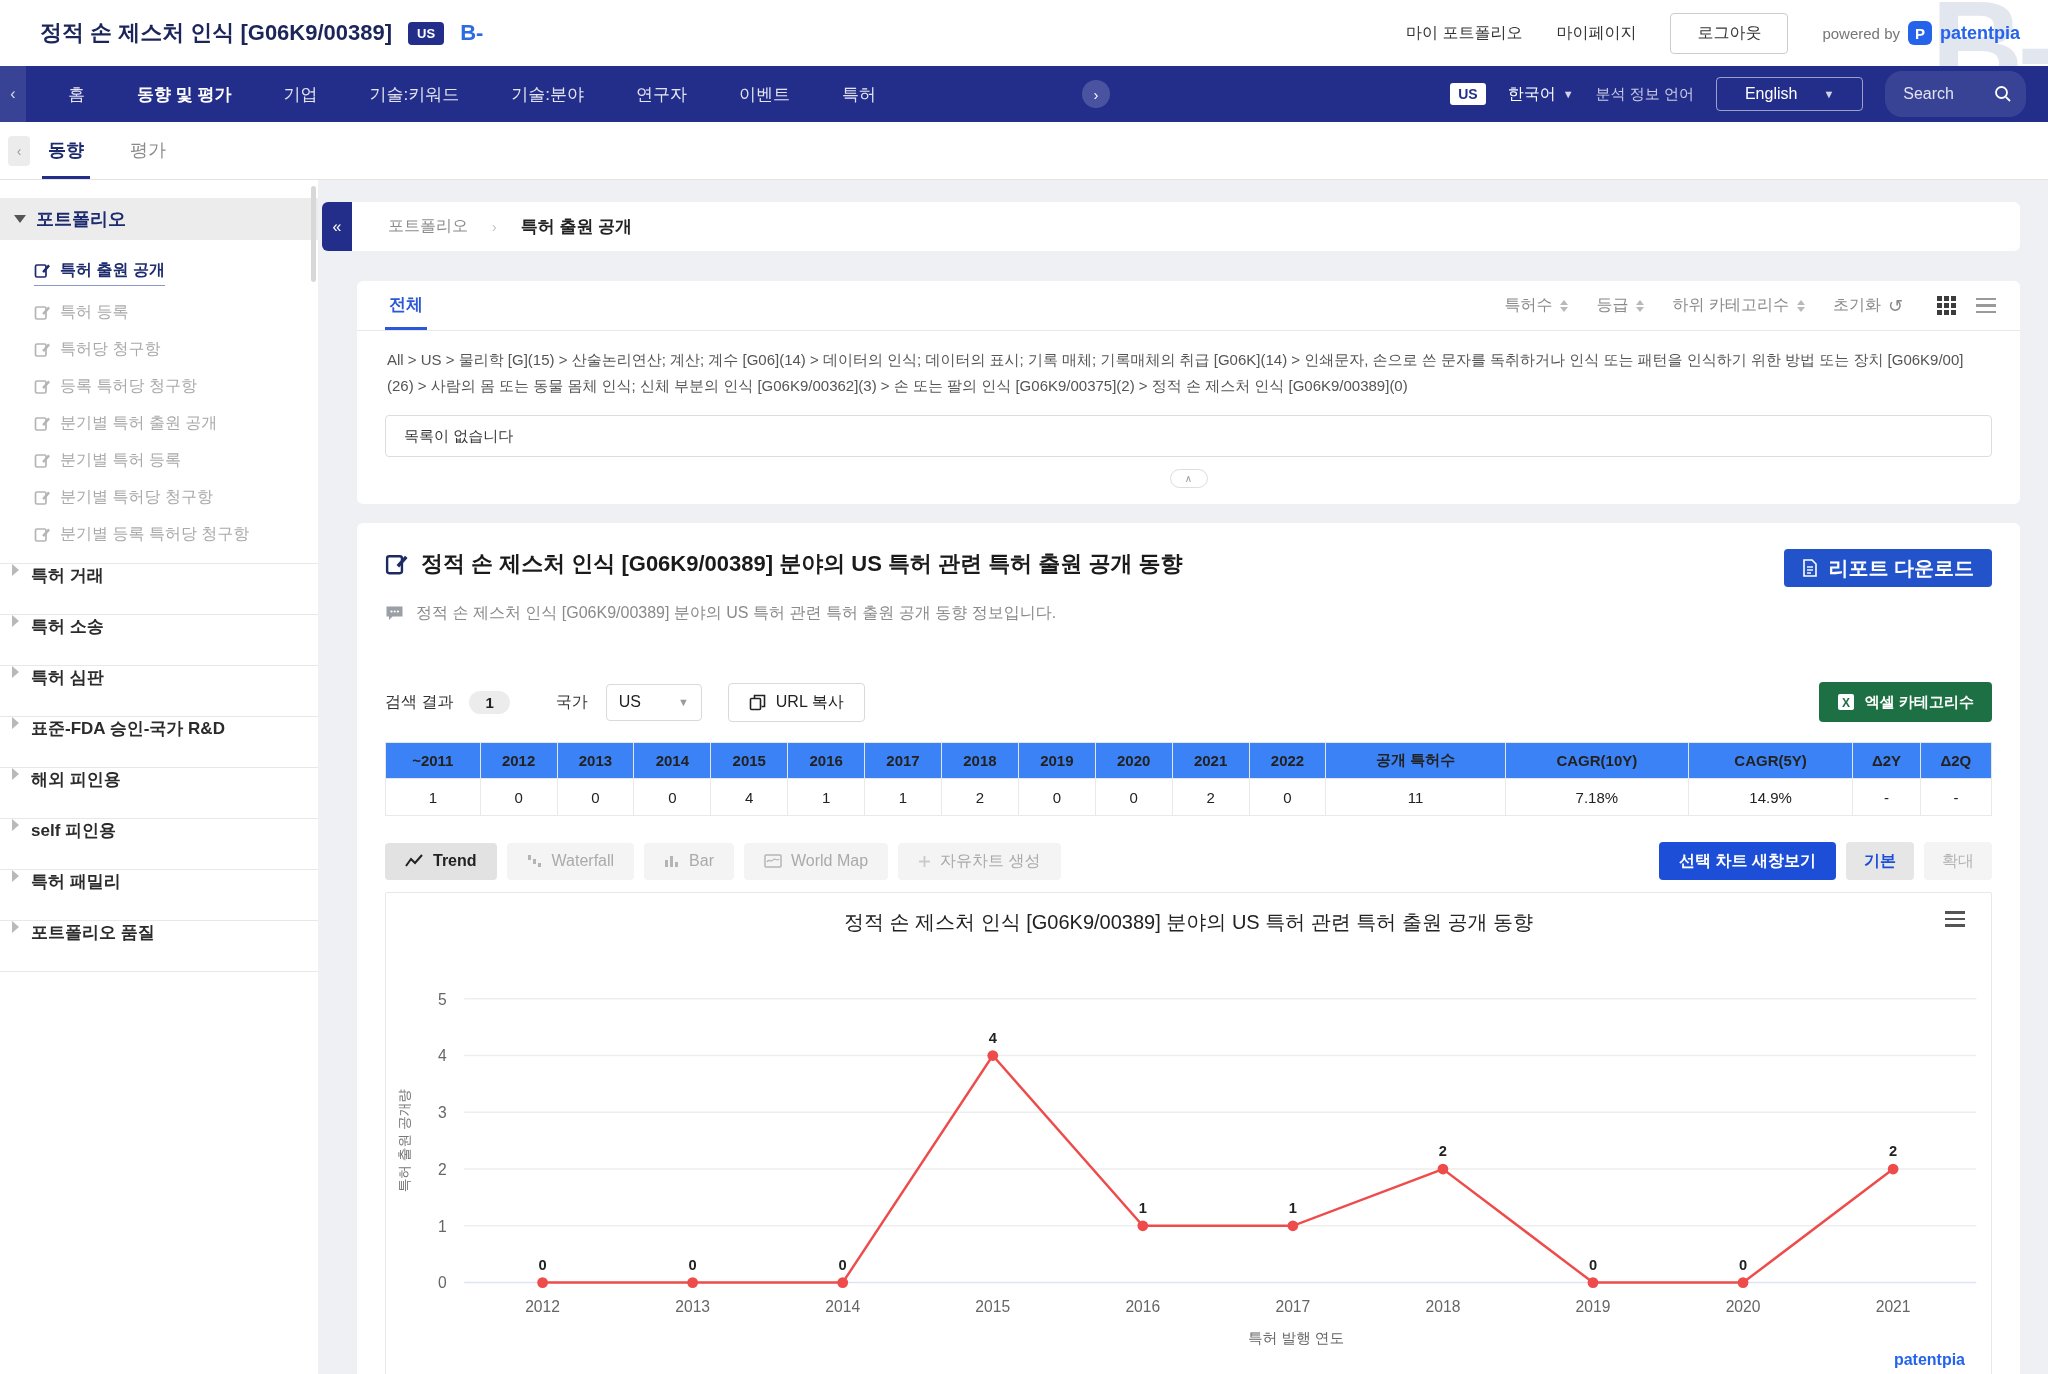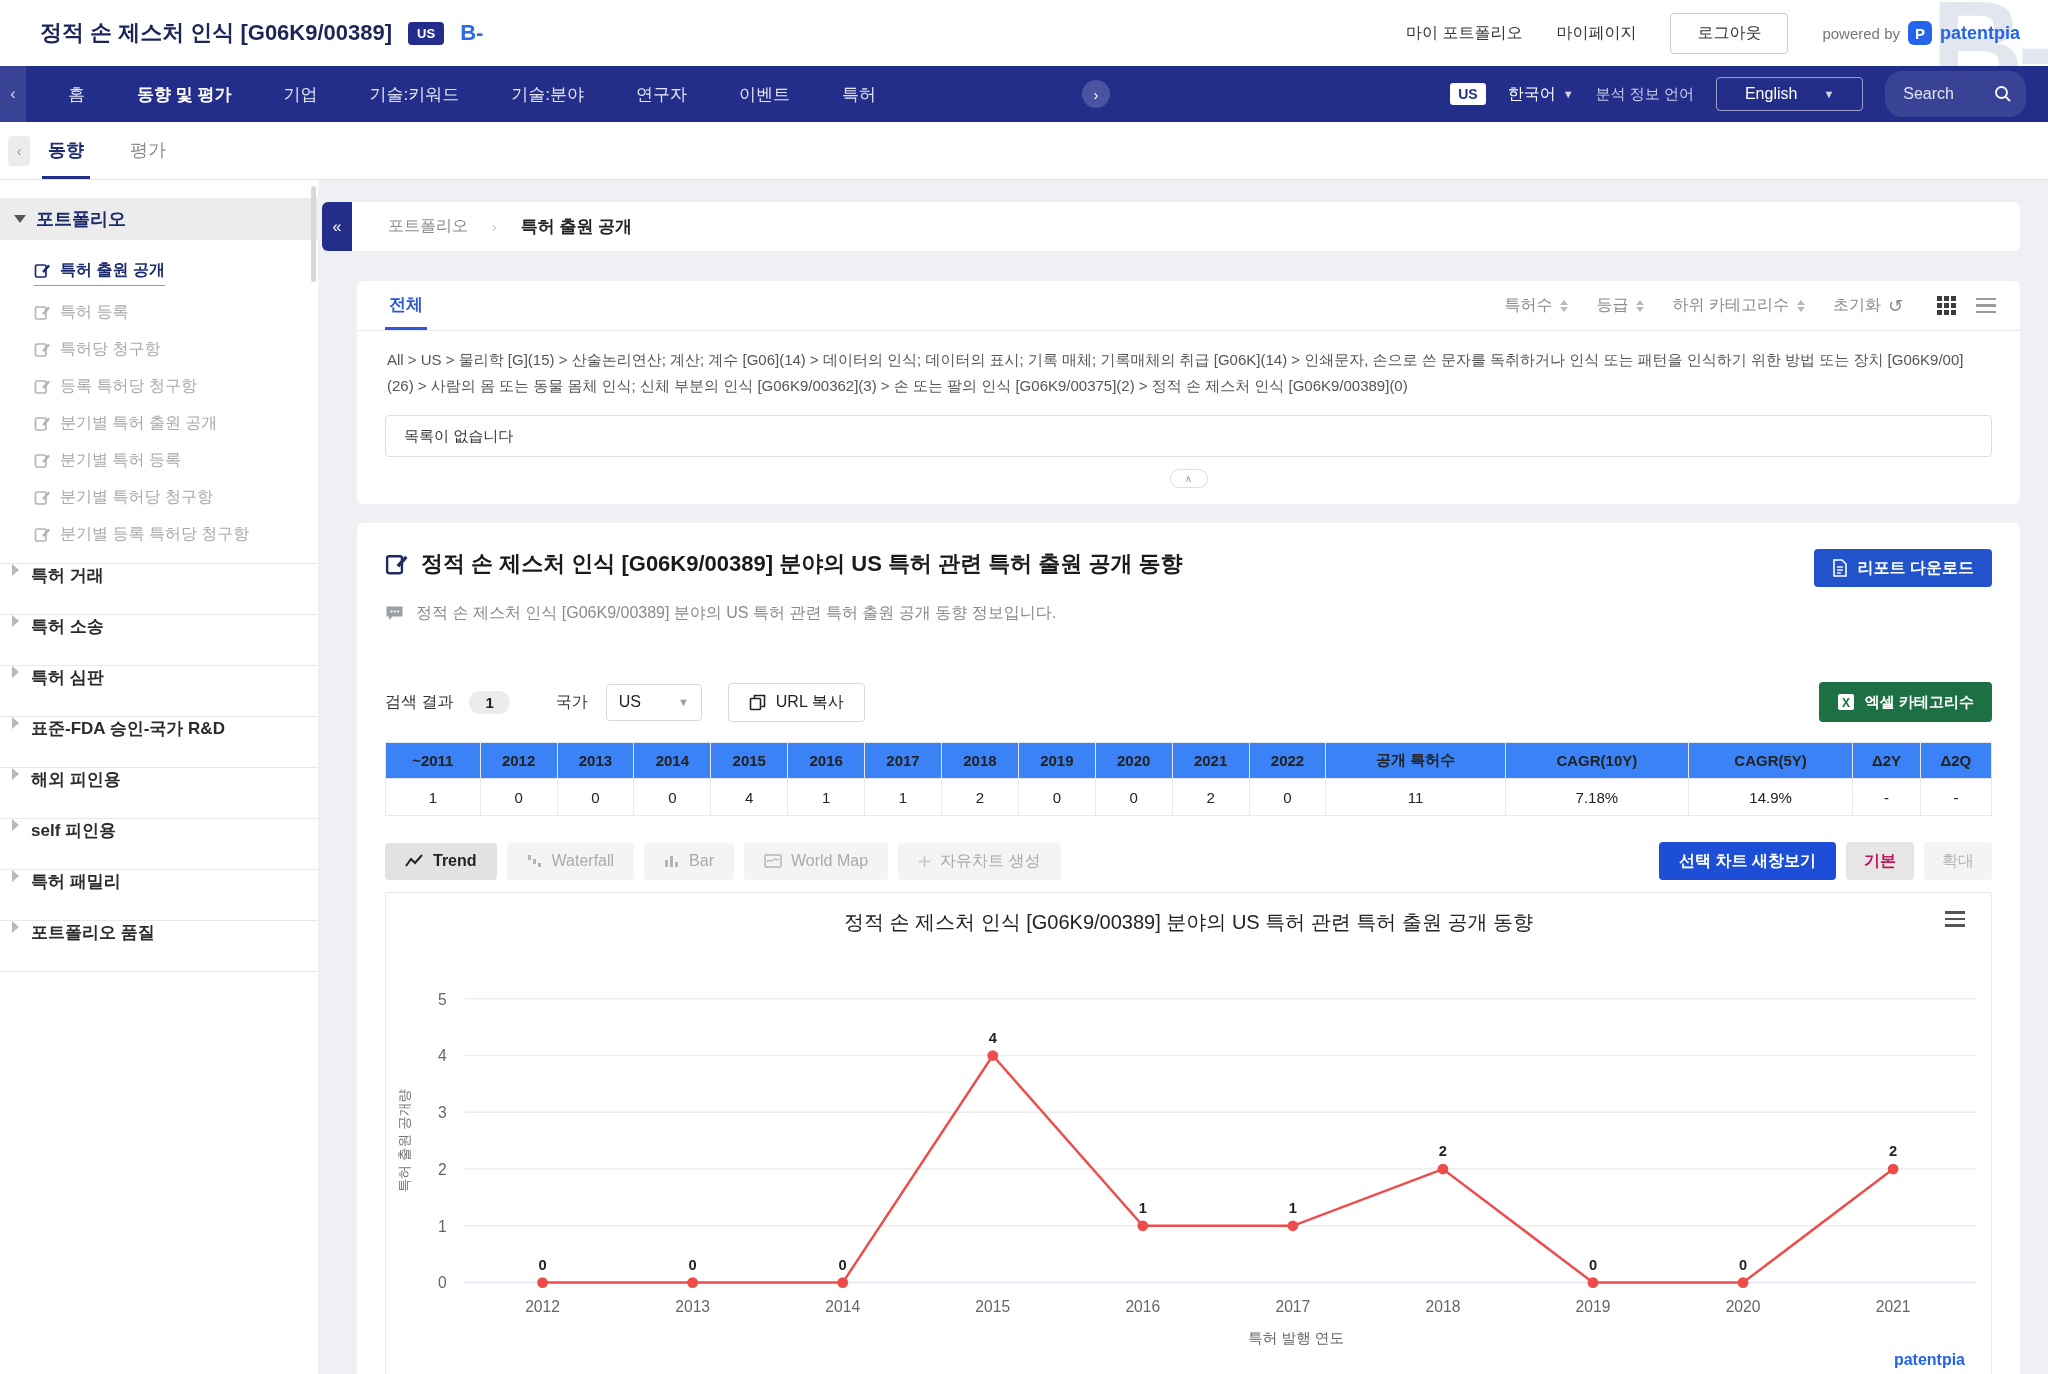--- a/index.html
+++ b/index.html
@@ -89,42 +89,42 @@
   .listic i{display:block;width:20px;height:2.5px;background:#9a9a9a;}
   .cat-path{padding:16px 30px 0 30px;font-size:15px;line-height:26px;color:#555;}
   .empty-box{margin:16px 28px 0 28px;border:1px solid #ddd;border-radius:4px;height:42px;display:flex;align-items:center;padding-left:18px;font-size:15px;color:#333;}
   .collapse-wrap{display:flex;justify-content:center;margin-top:12px;}
   .collapse-btn{width:38px;height:19px;border:1px solid #ddd;border-radius:10px;background:#fff;color:#999;font-size:10px;display:flex;align-items:center;justify-content:center;cursor:pointer;}
 
   .card2{margin-top:19px;padding:26px 28px 30px 28px;}
   .rep-head{display:flex;align-items:flex-start;}
   .rep-title-wrap{display:flex;align-items:center;gap:12px;}
   .rep-title{font-size:22px;font-weight:bold;color:#1a1a1a;}
-  .blue-btn{margin-left:auto;background:#2353cb;border:none;color:#fff;font-size:16px;font-weight:bold;border-radius:4px;height:38px;padding:0 18px;display:flex;align-items:center;gap:10px;cursor:pointer;}
+  .blue-btn{margin-left:auto;background:#2353cb;border:none;color:#fff;font-size:20px;font-weight:bold;border-radius:4px;height:38px;padding:0 18px;display:flex;align-items:center;gap:10px;cursor:pointer;}
   .rep-sub{margin-top:16px;display:flex;align-items:center;gap:12px;color:#8a8a8a;font-size:16px;}
   .controls{margin-top:58px;display:flex;align-items:center;}
   .ctl-label{font-size:16px;color:#333;}
   .pill{background:#ececec;border-radius:13px;padding:3px 16px;font-size:15px;font-weight:bold;color:#222;margin-left:16px;}
   .sel{margin-left:18px;width:96px;height:37px;border:1px solid #d9d9d9;border-radius:4px;display:flex;align-items:center;justify-content:space-between;padding:0 12px;font-size:16px;color:#222;background:#fff;cursor:pointer;}
   .sel .chev2{color:#9a9a9a;font-size:11px;}
   .ctl-gap{margin-left:46px;}
   .url-btn{margin-left:26px;height:39px;border:1px solid #d9d9d9;background:#fff;border-radius:4px;padding:0 20px;display:flex;align-items:center;gap:10px;font-size:16px;color:#222;cursor:pointer;}
   .xls-btn{margin-left:auto;background:#1d7044;border:none;color:#fff;font-size:15px;font-weight:bold;border-radius:4px;height:40px;padding:0 18px;display:flex;align-items:center;gap:10px;cursor:pointer;}
 
   table.stats{width:100%;margin-top:20px;border-collapse:collapse;}
   table.stats th{background:#3b82f6;font-size:15px;font-weight:bold;color:#222;border:1px solid #e6e6e6;height:36px;text-align:center;}
   table.stats td{font-size:15px;color:#222;border:1px solid #e9e9e9;height:37px;text-align:center;background:#fff;}
 
   .chart-toolbar{margin-top:26px;display:flex;align-items:center;gap:10px;}
   .ct-btn{height:37px;border:none;border-radius:4px;background:#f4f4f4;color:#aaa;font-size:16px;display:flex;align-items:center;gap:9px;padding:0 20px;cursor:pointer;}
   .ct-btn.active{background:#e2e2e2;color:#222;font-weight:bold;}
   .ct-btn .cic{display:flex;}
   .ct-right{margin-left:auto;display:flex;align-items:center;gap:10px;}
   .open-btn{background:#1d4ed8;border:none;color:#fff;font-size:16px;font-weight:bold;border-radius:4px;height:38px;padding:0 20px;cursor:pointer;}
-  .basic-btn{background:#e6e6e6;border:none;color:#be185d;font-size:16px;font-weight:bold;border-radius:4px;height:38px;padding:0 18px;cursor:pointer;}
+  .basic-btn{background:#e6e6e6;border:none;color:#1d4ed8;font-size:16px;font-weight:bold;border-radius:4px;height:38px;padding:0 18px;cursor:pointer;}
   .zoom-btn{background:#f4f4f4;border:none;color:#b5b5b5;font-size:16px;border-radius:4px;height:38px;padding:0 18px;cursor:pointer;}
 
   .chart-box{margin-top:12px;border:1px solid #e8e8e8;border-radius:2px;position:relative;padding:16px 0 8px 0;}
   .chart-title{text-align:center;font-size:20px;color:#222;font-weight:500;}
   .burger{position:absolute;right:26px;top:18px;display:flex;flex-direction:column;gap:4px;cursor:pointer;}
   .burger i{display:block;width:20px;height:2.5px;background:#555;}
   .chart-svg{display:block;width:100%;height:auto;margin-top:6px;}
   .chart-brand{position:absolute;right:26px;bottom:12px;color:#2563eb;font-size:16px;font-weight:bold;}
 </style>
 </head>

